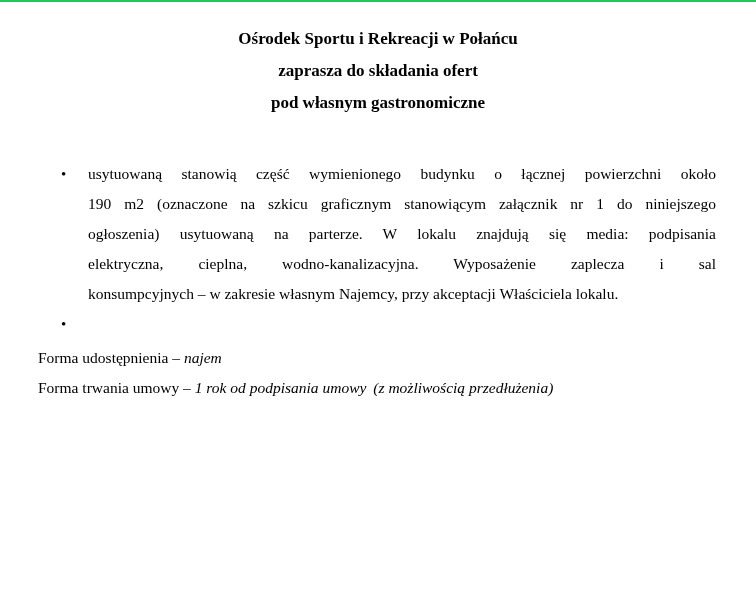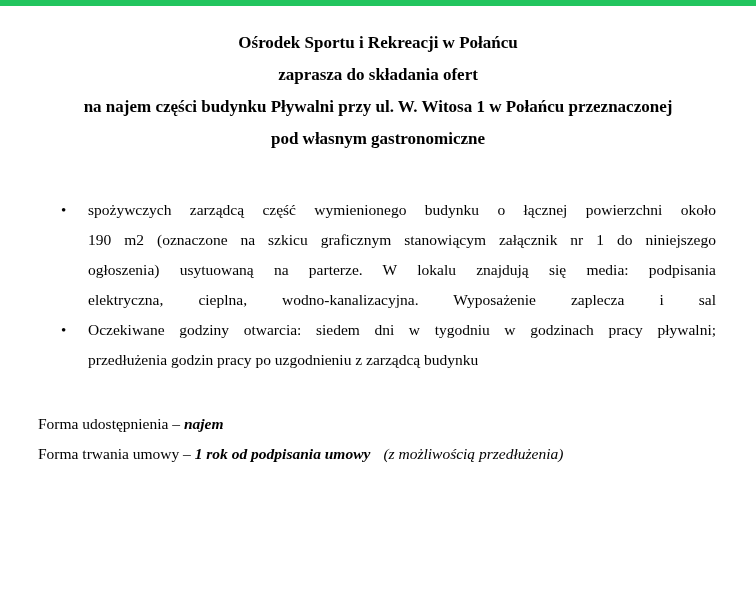--- a/index.html
+++ b/index.html
@@ -11,21 +11,21 @@
     width: 756px;
     height: 594px;
     font-family: "Liberation Serif", "DejaVu Serif", serif;
     color: #000000;
     overflow: hidden;
   }
   .page {
     width: 756px;
     height: 594px;
     box-sizing: border-box;
-    border-top: 6px solid #22c55e;
+    border-top: 2px solid #22c55e;
     background: #ffffff;
   }
   
   .title-block {
     padding-top: 21px;
     text-align: center;
     font-weight: bold;
     font-size: 17px;
   }
   .title-line {
@@ -66,59 +66,55 @@
   
   .terms {
     margin: 34px 0 0 38px;
     font-size: 15.5px;
   }
   .term-line {
     margin: 0;
     line-height: 30px;
   }
   .emph {
-    font-weight: bold;
+    font-weight: normal;
     font-style: italic;
     text-align: right;
   }
   .note {
     font-style: italic;
-    margin-left: 13px;
+    margin-left: 7px;
   }
 </style>
 </head>
 <body>
 
 <div class="page">
 
   <header class="title-block">
     <div class="title-line">Ośrodek Sportu i Rekreacji w Połańcu</div>
     <div class="title-line">zaprasza do składania ofert</div>
-    <div class="title-line">na najem części budynku Pływalni przy ul. W. Witosa 1 w Połańcu przeznaczonej</div>
     <div class="title-line">pod własnym gastronomiczne</div>
   </header>
 
   <ul class="bullet-list">
 
     <li class="bullet-item">
       <span class="bullet-marker">•</span>
       <div class="bullet-text">
-        <div class="jline">spożywczych zarządcą część wymienionego budynku o łącznej powierzchni około</div>
+        <div class="jline">usytuowaną stanowią część wymienionego budynku o łącznej powierzchni około</div>
         <div class="jline">190 m2 (oznaczone na szkicu graficznym stanowiącym załącznik nr 1 do niniejszego</div>
         <div class="jline">ogłoszenia) usytuowaną na parterze. W lokalu znajdują się media: podpisania</div>
         <div class="jline">elektryczna, cieplna, wodno-kanalizacyjna. Wyposażenie zaplecza i sal</div>
+        <div class="jline last">konsumpcyjnych – w zakresie własnym Najemcy, przy akceptacji Właściciela lokalu.</div>
       </div>
     </li>
 
     <li class="bullet-item">
       <span class="bullet-marker">•</span>
-      <div class="bullet-text">
-        <div class="jline">Oczekiwane godziny otwarcia: siedem dni w tygodniu w godzinach pracy pływalni;</div>
-        <div class="jline last">przedłużenia godzin pracy po uzgodnieniu z zarządcą budynku</div>
-      </div>
     </li>
 
   </ul>
 
   <div class="terms">
     <p class="term-line"><span>Forma udostępnienia –</span> <span class="emph">najem</span></p>
     <p class="term-line"><span>Forma trwania umowy –</span> <span class="emph">1 rok od podpisania umowy</span><span class="note">(z możliwością przedłużenia)</span></p>
   </div>
 
 </div>

